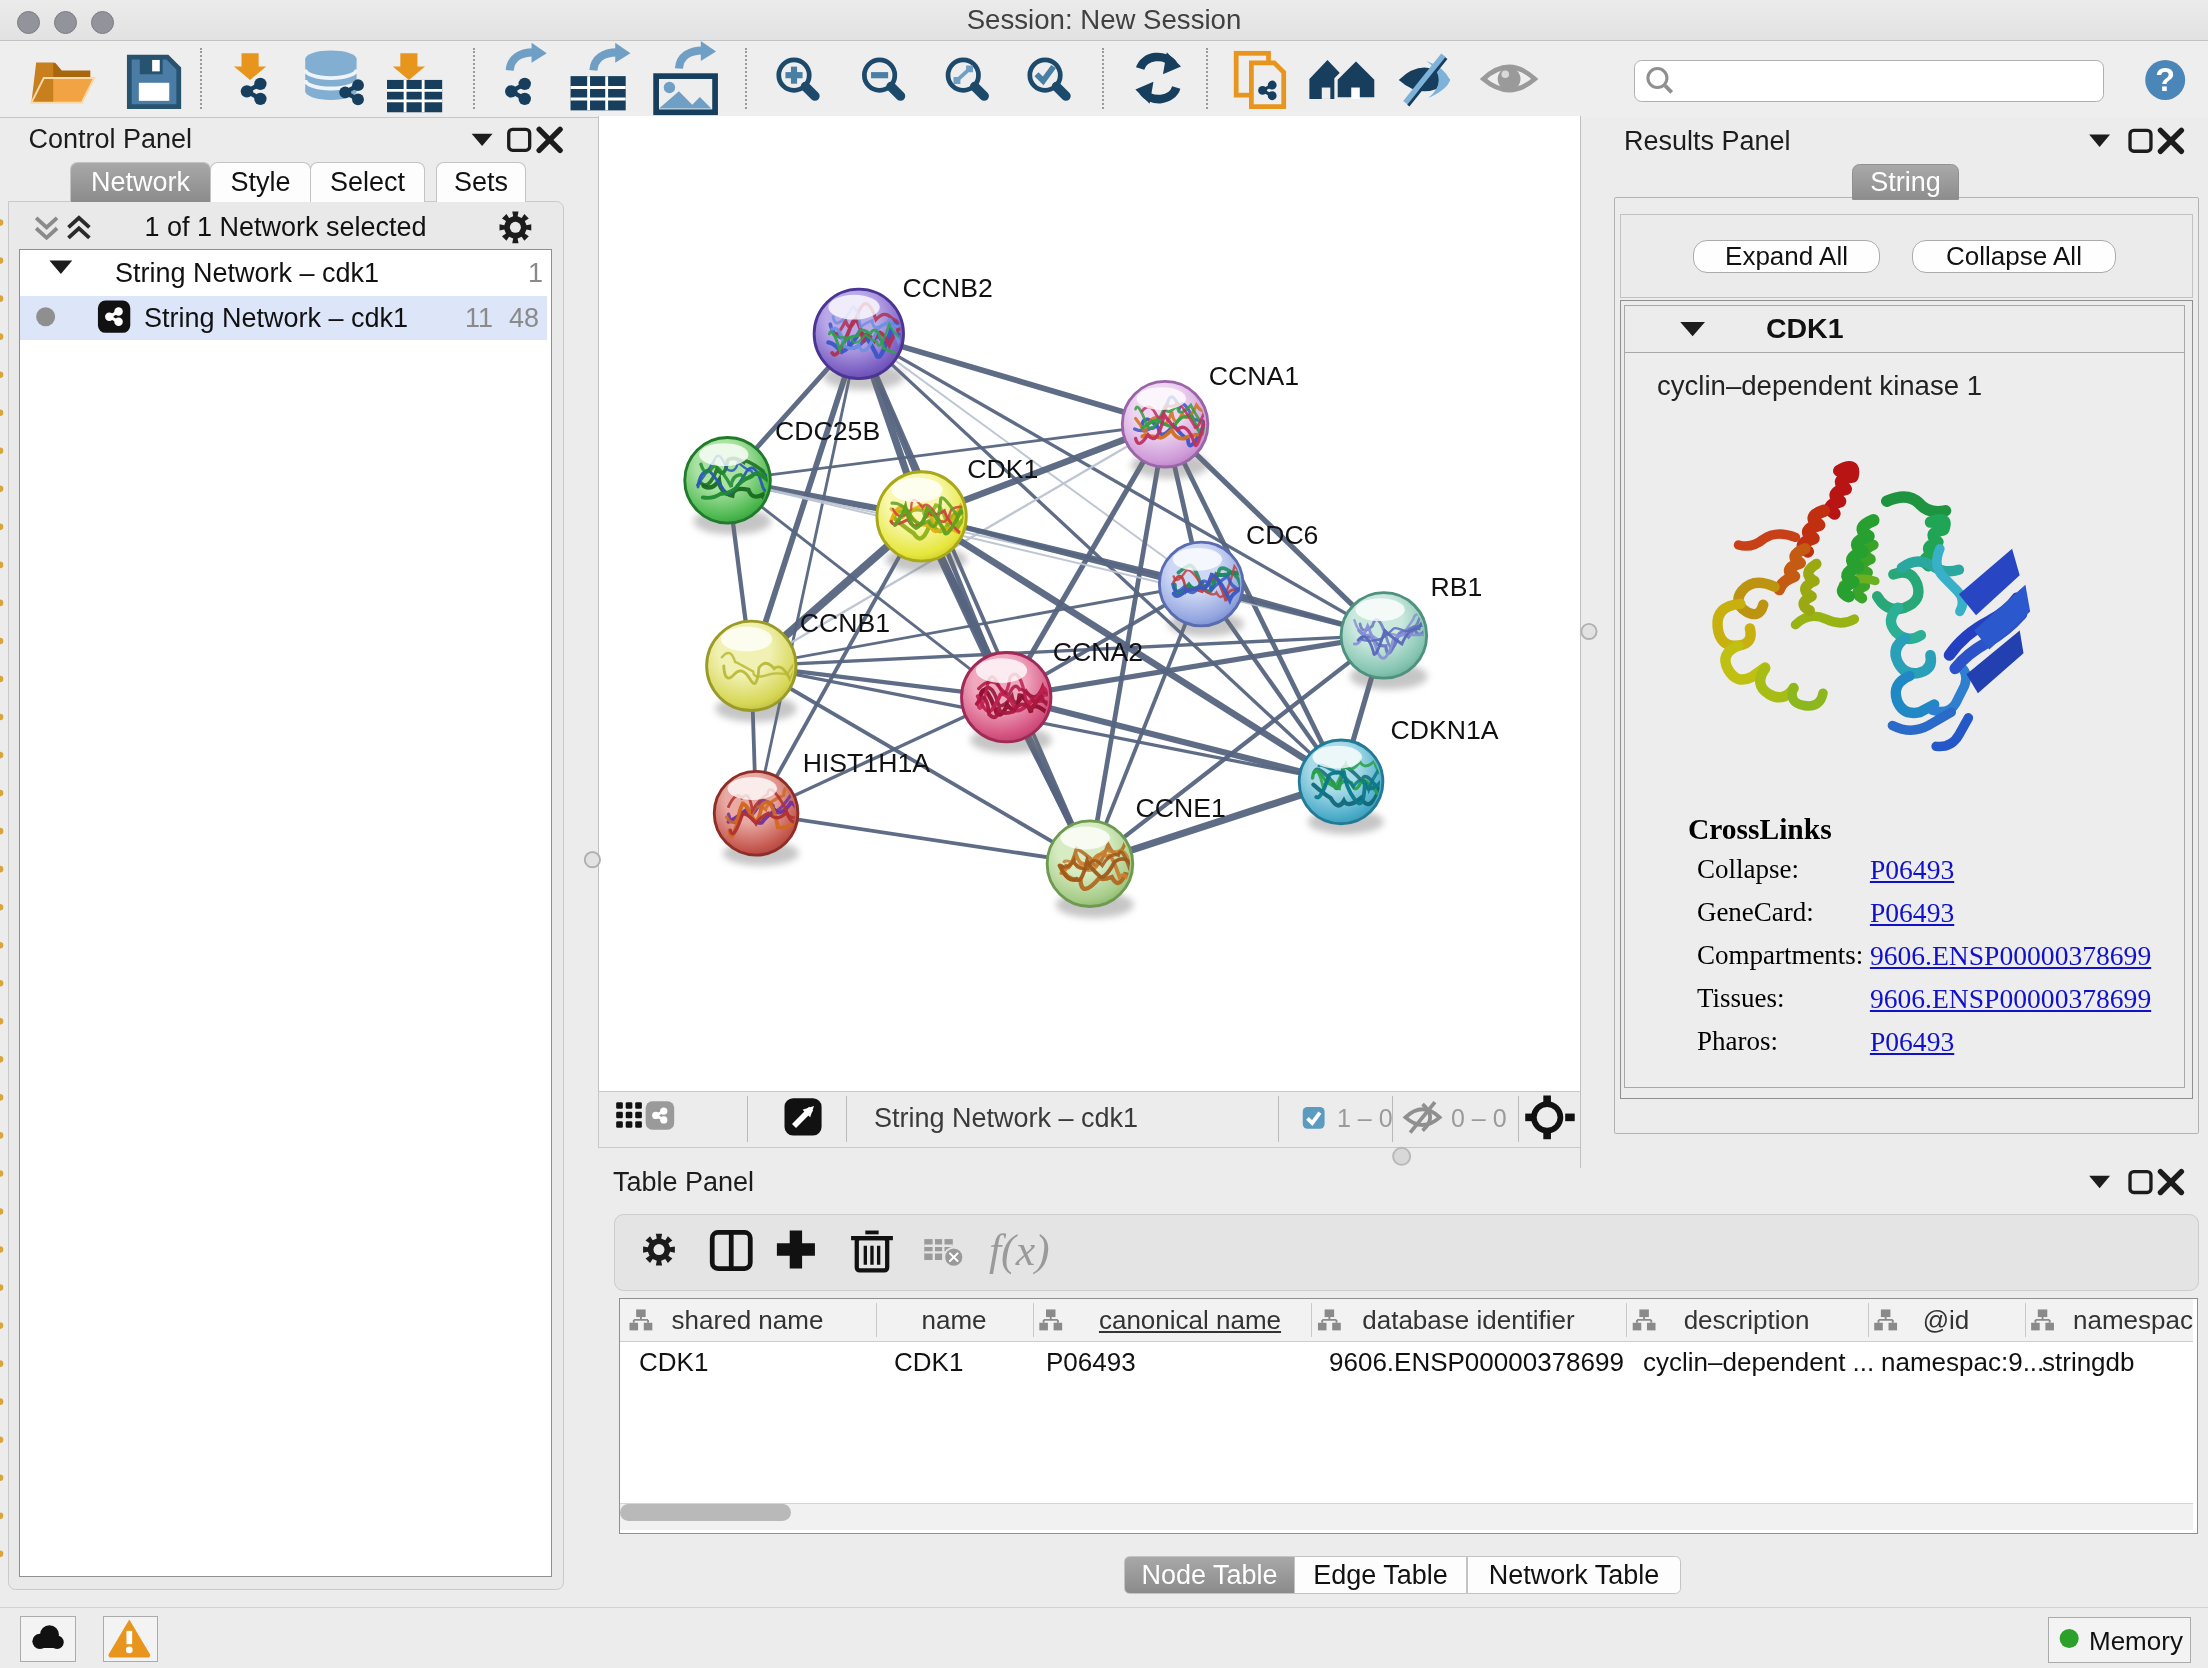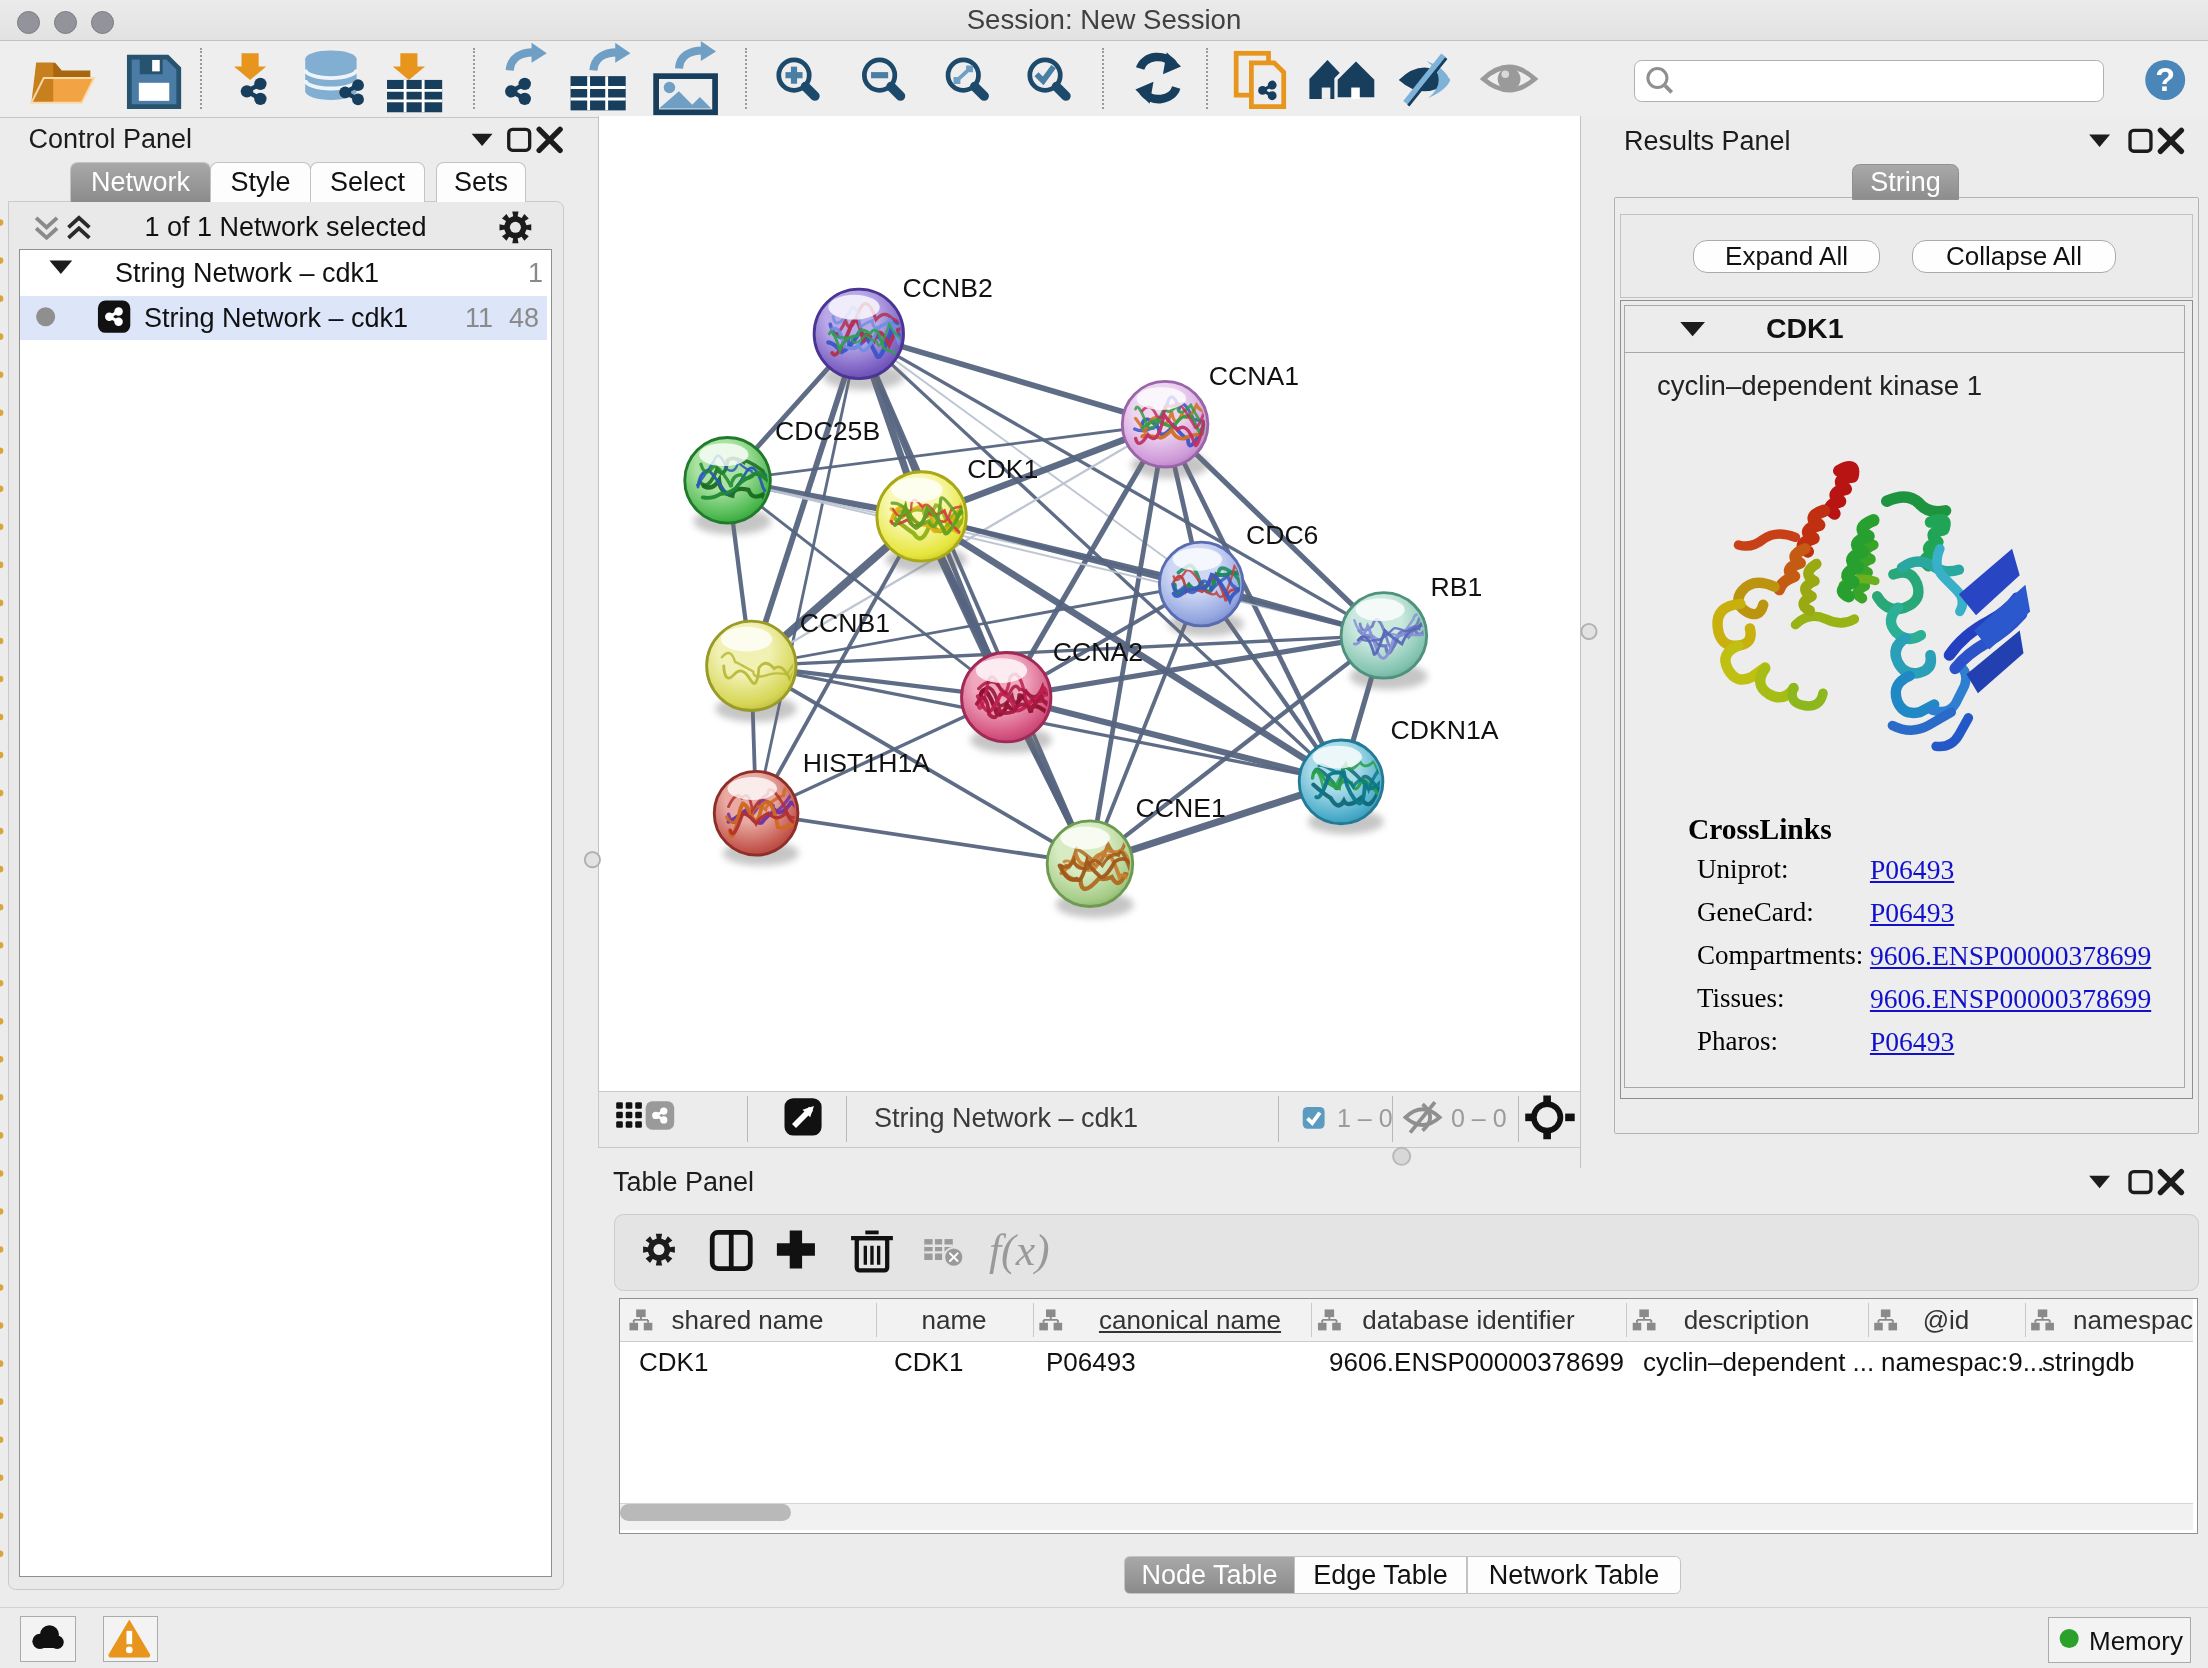--- a/index.html
+++ b/index.html
@@ -428,21 +428,21 @@
         <path d="M318,236 q12,-15 33,-27 q21,-12 37,-30" stroke="#2b52c8" stroke-width="12"></path>
         <path d="M312,222 q15,-22 42,-36 q20,-11 29,-24" stroke="#2440c0" stroke-width="12"></path>
         <path d="M252,296 q20,10 38,0 l24,-14" stroke="#2a6ac8" stroke-width="10"></path>
         <path d="M298,318 q16,2 24,-12 l10,-18" stroke="#2458c8" stroke-width="10"></path>
       </g>
       <path d="M322,158 L378,110 L386,138 L340,180 z" fill="#2846c4"></path>
       <path d="M338,196 L392,148 L397,176 L354,216 z" fill="#2b58cc"></path>
       <path d="M330,242 L386,196 L390,220 L342,262 z" fill="#2340b0"></path>
     </svg>
     <div class="abs ser" style="left:63px;top:460px;font-size:29.5px;font-weight:bold;color:#000;">CrossLinks</div>
-    <div class="abs ser" style="left:72px;top:501px;font-size:27px;color:#000;">Uniprot:</div>
+    <div class="abs ser" style="left:72px;top:501px;font-size:27px;color:#000;">Collapse:</div>
     <div class="abs ser" style="left:72px;top:544px;font-size:27px;color:#000;">GeneCard:</div>
     <div class="abs ser" style="left:72px;top:587px;font-size:27px;color:#000;">Compartments:</div>
     <div class="abs ser" style="left:72px;top:630px;font-size:27px;color:#000;">Tissues:</div>
     <div class="abs ser" style="left:72px;top:673px;font-size:27px;color:#000;">Pharos:</div>
     <div class="abs link" style="left:245px;top:501px;font-size:27.6px;">P06493</div>
     <div class="abs link" style="left:245px;top:544px;font-size:27.6px;">P06493</div>
     <div class="abs link" style="left:245px;top:587px;font-size:27.6px;">9606.ENSP00000378699</div>
     <div class="abs link" style="left:245px;top:630px;font-size:27.6px;">9606.ENSP00000378699</div>
     <div class="abs link" style="left:245px;top:673px;font-size:27.6px;">P06493</div>
   </div>

